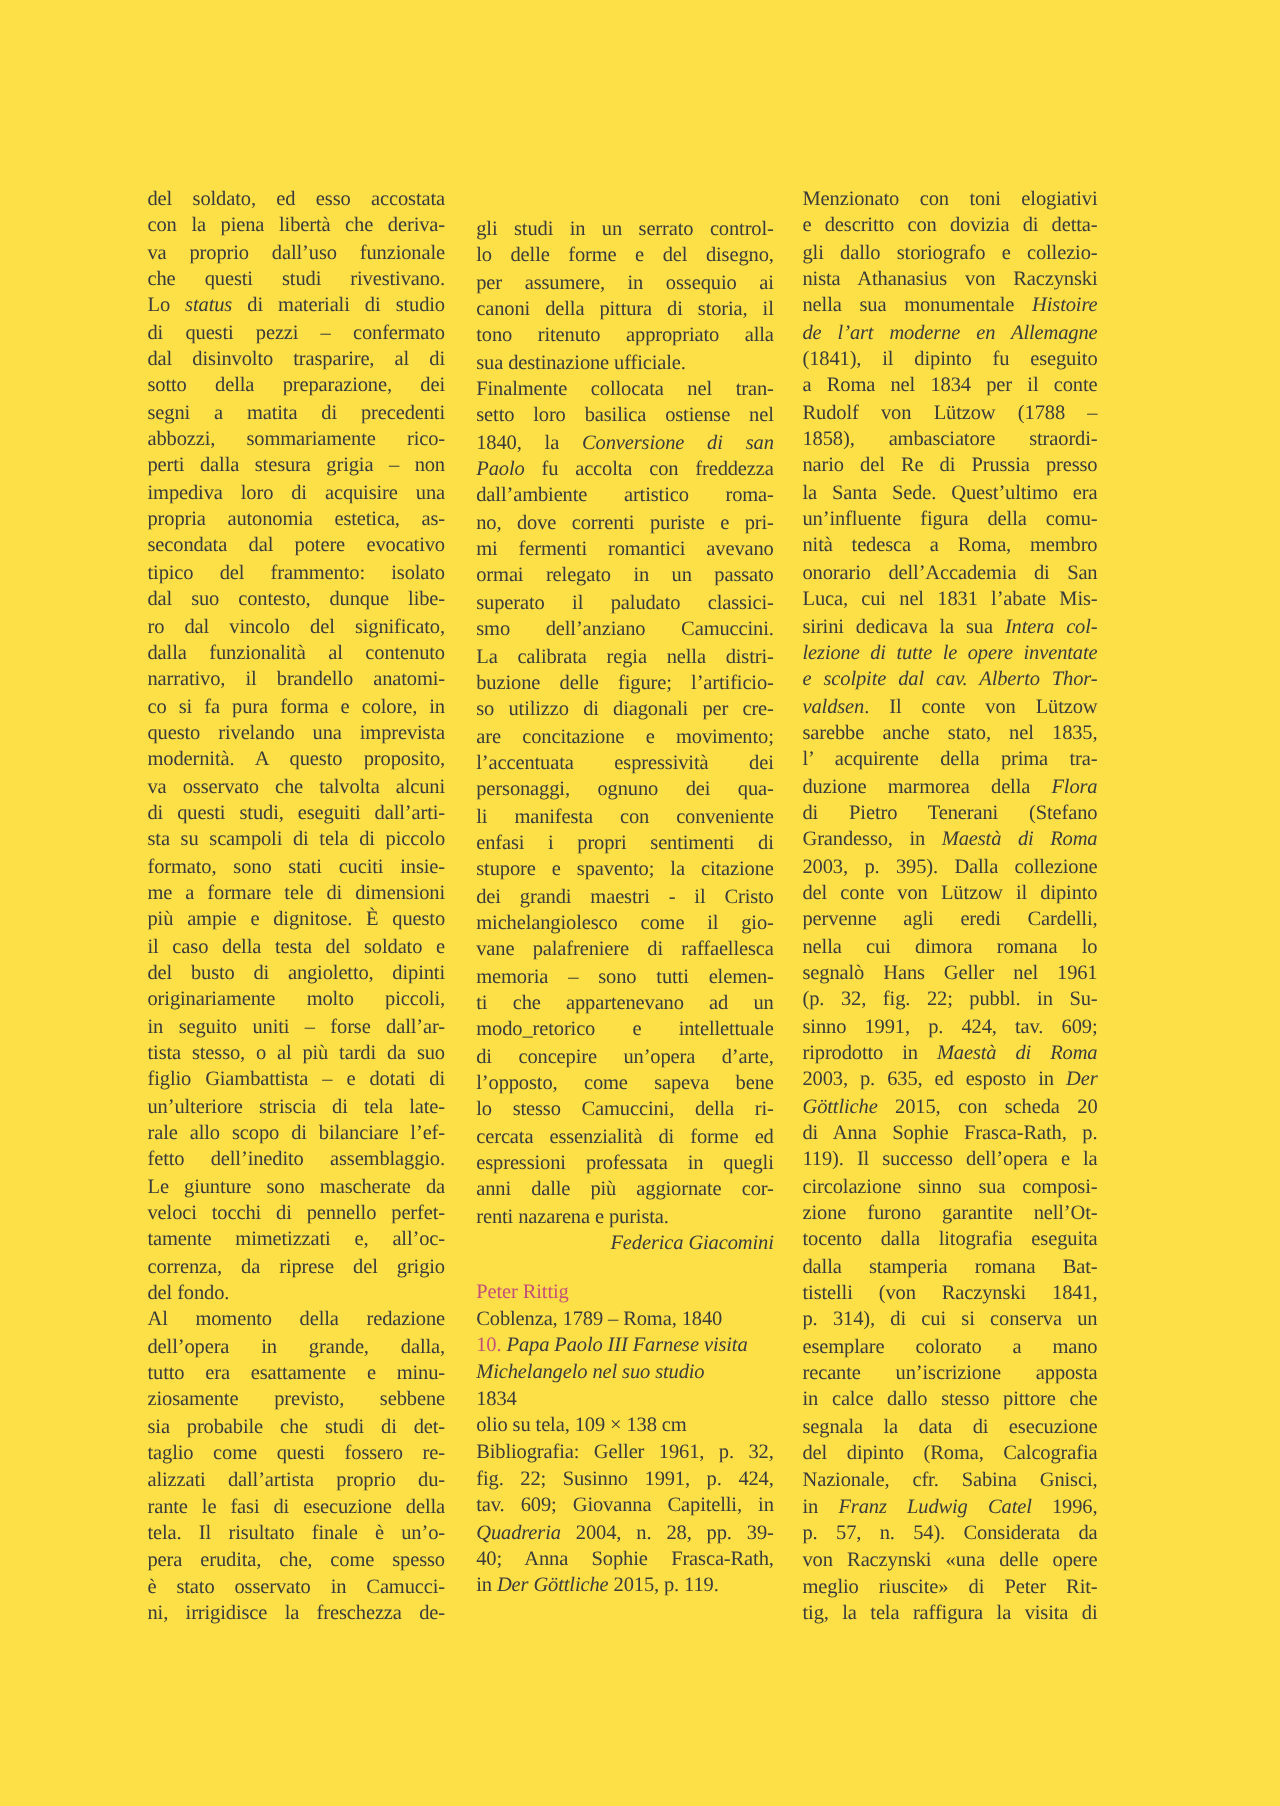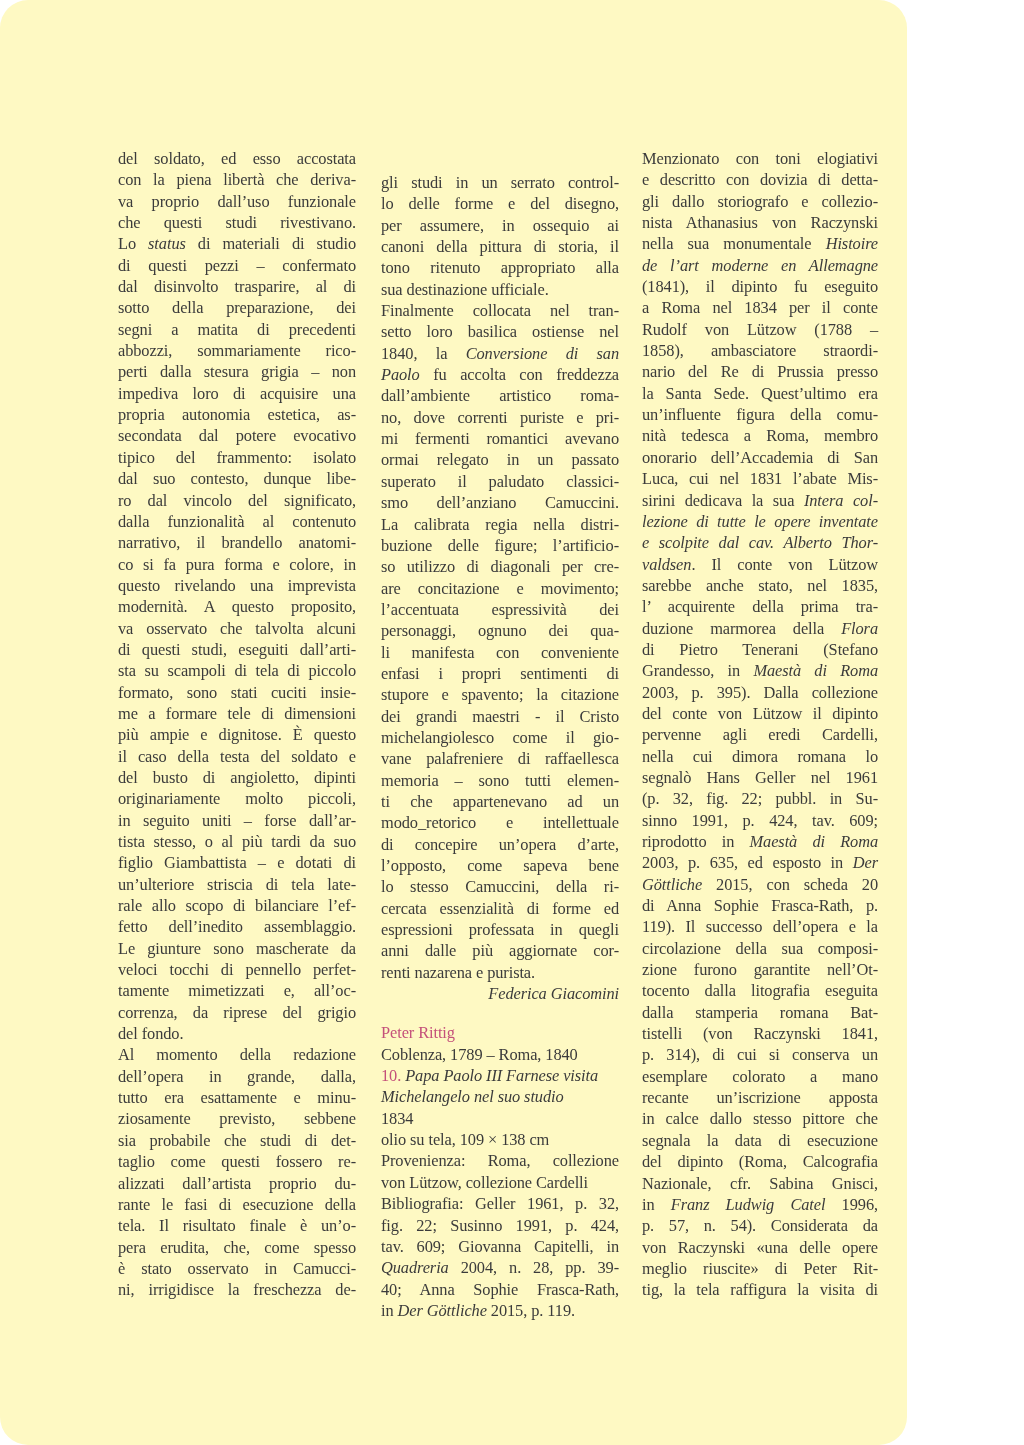--- a/index.html
+++ b/index.html
@@ -1,17 +1,17 @@
 <!DOCTYPE html>
 <html><head>
 <meta charset="utf-8">
 <style>
   html, body { margin: 0; padding: 0; background: #ffffff; }
   body { width: 1024px; height: 1445px; position: relative; overflow: hidden; }
-  .page { position: absolute; left: 0; top: 0; width: 907px; height: 1445px; background: #fef9c3; border-radius: 28px; }
+  .page { position: absolute; left: 0; top: 0; width: 1024px; height: 1445px; background: #fde047; }
   .col {
     position: absolute; top: 148px; width: 238px;
     font-family: "Liberation Serif", "DejaVu Serif", serif;
     font-size: 16.4px; line-height: 21.35px; color: #3b3b3b;
     letter-spacing: -0.1px;
   }
   .col-1 { left: 118px; }
   .col-2 { left: 381px; margin-top: 24px; }
   .col-3 { left: 642px; width: 236px; }
   .ln { display: block; white-space: nowrap; text-align: justify; text-align-last: justify; height: 21.35px; }
@@ -130,24 +130,20 @@
     <span class="ln right i">Federica Giacomini</span>
     <div class="gap"></div>
     <div>
       <span class="ln last accent">Peter Rittig</span>
       <span class="ln last">Coblenza, 1789 – Roma, 1840</span>
       <span class="ln last"><span class="accent">10.</span> <span class="i">Papa Paolo III Farnese visita</span></span>
       <span class="ln last i">Michelangelo nel suo studio</span>
       <span class="ln last">1834</span>
       <span class="ln last">olio su tela, 109 × 138 cm</span>
       <div>
-          <span class="ln">Provenienza: Roma, collezione</span>
-          <span class="ln last">von Lützow, collezione Cardelli</span>
-        </div>
-      <div>
           <span class="ln">Bibliografia: Geller 1961, p. 32,</span>
           <span class="ln">fig. 22; Susinno 1991, p. 424,</span>
           <span class="ln">tav. 609; Giovanna Capitelli, in</span>
           <span class="ln"><span class="i">Quadreria</span> 2004, n. 28, pp. 39-</span>
           <span class="ln">40; Anna Sophie Frasca-Rath,</span>
           <span class="ln last">in <span class="i">Der Göttliche</span> 2015, p. 119.</span>
         </div>
     </div>
   </div>
 
@@ -182,21 +178,21 @@
       <span class="ln">pervenne agli eredi Cardelli,</span>
       <span class="ln">nella cui dimora romana lo</span>
       <span class="ln">segnalò Hans Geller nel 1961</span>
       <span class="ln">(p. 32, fig. 22; pubbl. in Su-</span>
       <span class="ln">sinno 1991, p. 424, tav. 609;</span>
       <span class="ln">riprodotto in <span class="i">Maestà di Roma</span></span>
       <span class="ln">2003, p. 635, ed esposto in <span class="i">Der</span></span>
       <span class="ln"><span class="i">Göttliche</span> 2015, con scheda 20</span>
       <span class="ln">di Anna Sophie Frasca-Rath, p.</span>
       <span class="ln">119). Il successo dell’opera e la</span>
-      <span class="ln">circolazione della sua composi-</span>
+      <span class="ln">circolazione sinno sua composi-</span>
       <span class="ln">zione furono garantite nell’Ot-</span>
       <span class="ln">tocento dalla litografia eseguita</span>
       <span class="ln">dalla stamperia romana Bat-</span>
       <span class="ln">tistelli (von Raczynski 1841,</span>
       <span class="ln">p. 314), di cui si conserva un</span>
       <span class="ln">esemplare colorato a mano</span>
       <span class="ln">recante un’iscrizione apposta</span>
       <span class="ln">in calce dallo stesso pittore che</span>
       <span class="ln">segnala la data di esecuzione</span>
       <span class="ln">del dipinto (Roma, Calcografia</span>

